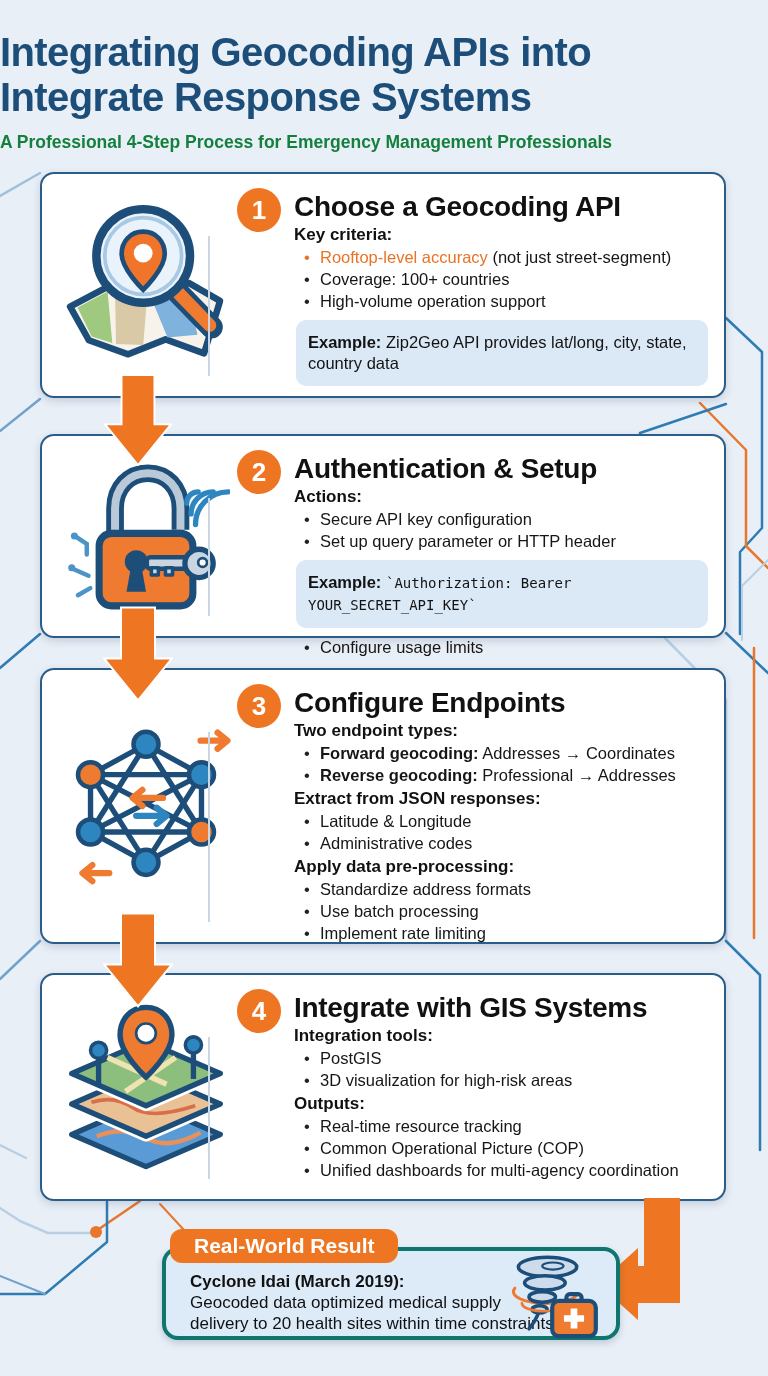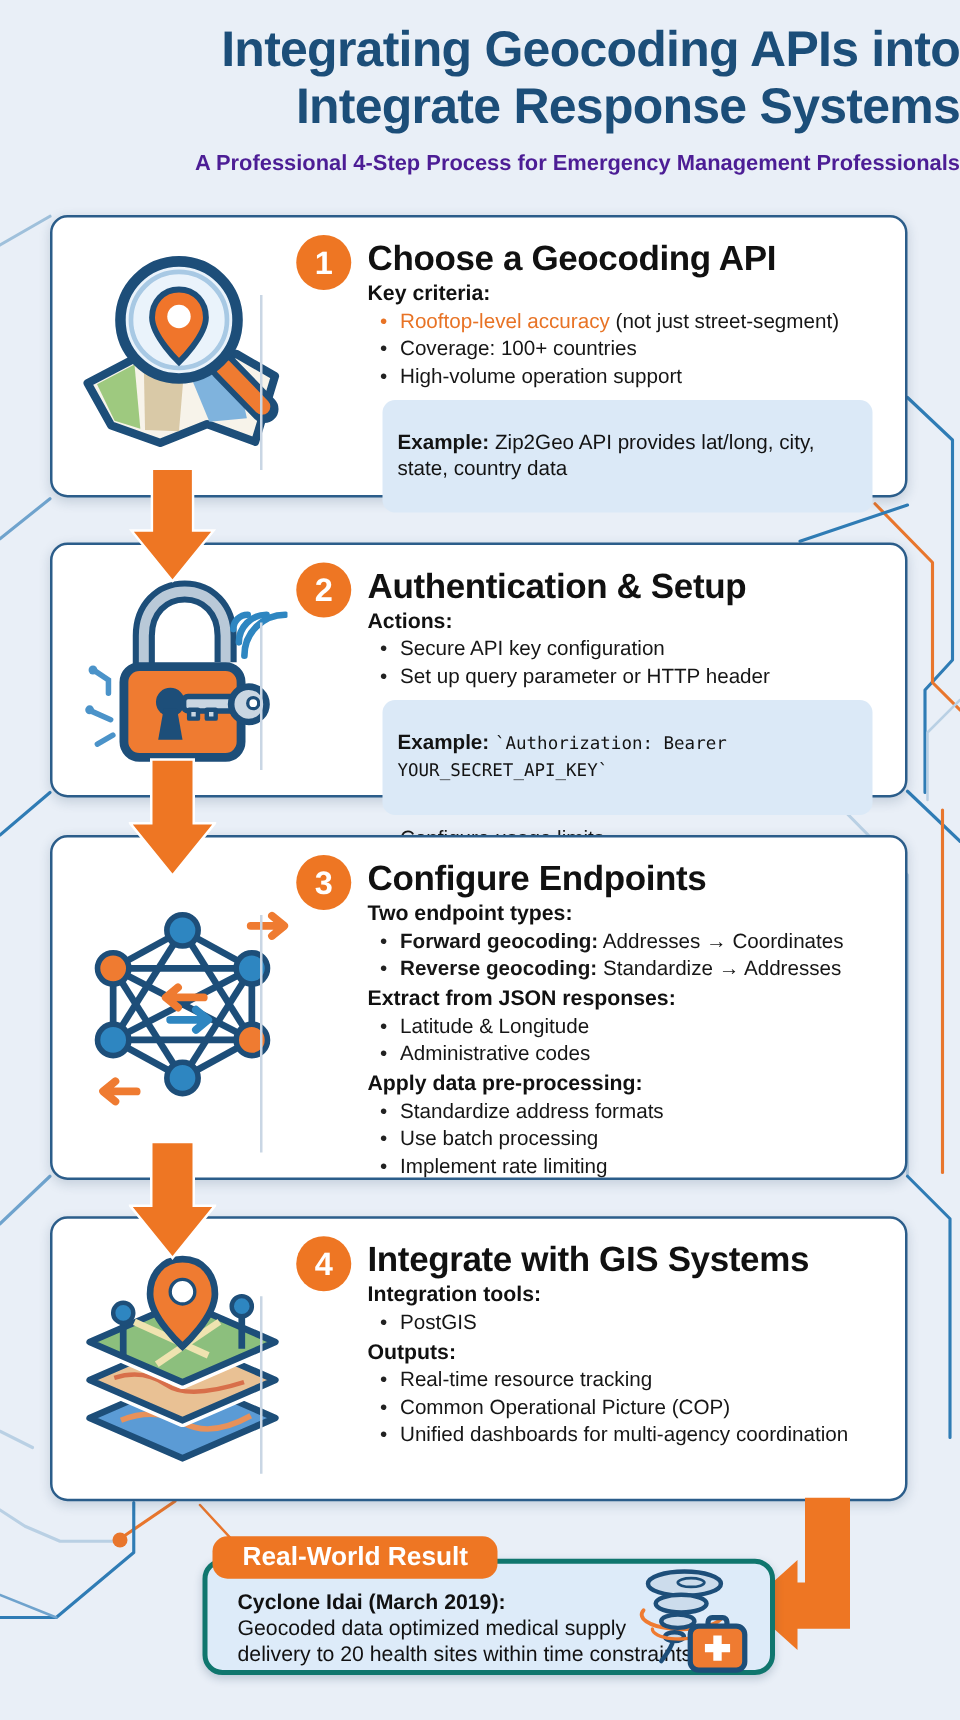--- a/index.html
+++ b/index.html
@@ -2,23 +2,23 @@
 <html><head>
 <meta charset="utf-8">
 <style>
   *{margin:0;padding:0;box-sizing:border-box}
   html,body{background:#dfe7f1}
   body{font-family:"Liberation Sans",sans-serif;color:#141414}
   .page{position:relative;width:768px;height:1376px;margin:0 auto;background:#e9eff7;overflow:hidden}
   .bg{position:absolute;left:0;top:0;z-index:0}
 
   
-  .header{position:absolute;top:18px;left:0;width:768px;text-align:right;z-index:1}
+  .header{position:absolute;top:30px;left:0;width:768px;text-align:left;z-index:1}
   .title{font-size:40px;font-weight:700;color:#1c4e79;line-height:1.13;letter-spacing:-0.6px}
-  .subtitle{margin-top:12px;font-size:17.5px;font-weight:600;color:#4c1d95}
+  .subtitle{margin-top:12px;font-size:17.5px;font-weight:600;color:#15803d}
 
   
   .card{position:absolute;left:40px;width:686px;background:#fff;border:2.5px solid #2b5d8a;
         border-radius:14px;box-shadow:0 3px 9px rgba(27,62,95,.18);z-index:1}
   .card1{top:172px;height:226px}
   .card2{top:434px;height:204px}
   .card3{top:668px;height:276px}
   .card4{top:973px;height:228px}
   .badge{position:absolute;left:195px;top:14px;width:44px;height:44px;border-radius:50%;
          background:#ee7623;color:#fff;font-weight:700;font-size:26px;
@@ -28,22 +28,22 @@
   .iconbox{position:absolute;left:4px;top:0;bottom:0;width:200px;
            display:flex;align-items:center;justify-content:center}
   .content{position:absolute;left:252px;right:14px;top:48px}
   .label{font-size:17px;font-weight:700;color:#111;margin:3px 0 1px}
   ul{list-style:none}
   li{font-size:16.5px;line-height:22px;color:#161616;position:relative;padding-left:26px}
   li::before{content:"\2022";position:absolute;left:10px;color:#222}
   li.orange-dot::before{color:#e87325}
   .hl{color:#e87325}
   .bold{font-weight:700}
-  .example{background:#dbe9f7;border-radius:10px;padding:24px 12px;font-size:16.5px;
-           line-height:21px;margin:8px 12px;color:#131313}
+  .example{background:#dbe9f7;border-radius:10px;padding:12px 12px;font-size:16.5px;
+           line-height:21px;margin:8px 2px;color:#131313}
   .code{font-family:"DejaVu Sans Mono","Liberation Mono",monospace;font-size:14px}
 
   
   .flow-arrow{position:absolute;left:103px;width:70px;z-index:2}
   .fa1{top:374px;height:92px}
   .fa2{top:606px;height:96px}
   .fa3{top:910px;height:100px}
   .elbow{position:absolute;left:592px;top:1198px;z-index:2}
 
   
@@ -209,21 +209,21 @@
         </g>
       </svg>
     </div>
     <div class="vdivider"></div>
     <div class="badge">3</div>
     <h2>Configure Endpoints</h2>
     <div class="content">
       <p class="label">Two endpoint types:</p>
       <ul>
         <li><span class="bold">Forward geocoding:</span> <span>Addresses → Coordinates</span></li>
-        <li><span class="bold">Reverse geocoding:</span> <span>Standardize → Addresses</span></li>
+        <li><span class="bold">Reverse geocoding:</span> <span>Professional → Addresses</span></li>
       </ul>
       <p class="label">Extract from JSON responses:</p>
       <ul>
         <li>Latitude &amp; Longitude</li>
         <li>Administrative codes</li>
       </ul>
       <p class="label">Apply data pre-processing:</p>
       <ul>
         <li>Standardize address formats</li>
         <li>Use batch processing</li>
@@ -254,20 +254,21 @@
         <circle cx="95" cy="35" r="11" fill="#fff" stroke="#1d4e79" stroke-width="3"></circle>
       </svg>
     </div>
     <div class="vdivider"></div>
     <div class="badge">4</div>
     <h2>Integrate with GIS Systems</h2>
     <div class="content">
       <p class="label">Integration tools:</p>
       <ul>
         <li>PostGIS</li>
+        <li>3D visualization for high-risk areas</li>
       </ul>
       <p class="label">Outputs:</p>
       <ul>
         <li>Real-time resource tracking</li>
         <li>Common Operational Picture (COP)</li>
         <li>Unified dashboards for multi-agency coordination</li>
       </ul>
     </div>
   </section>
 

